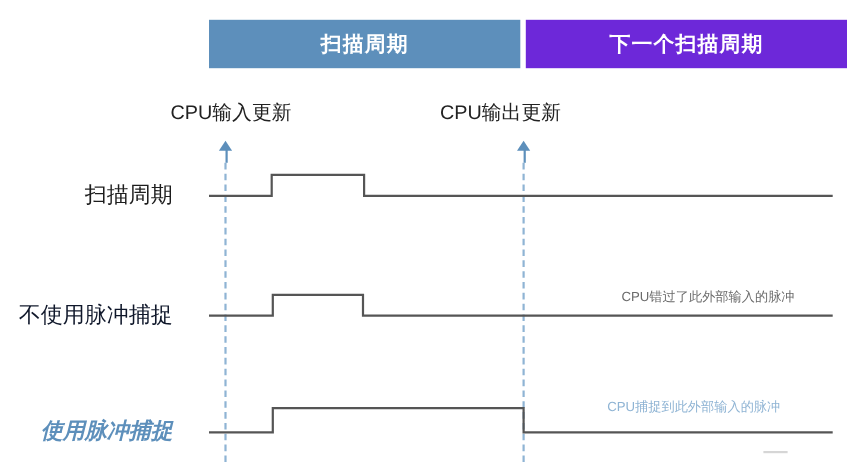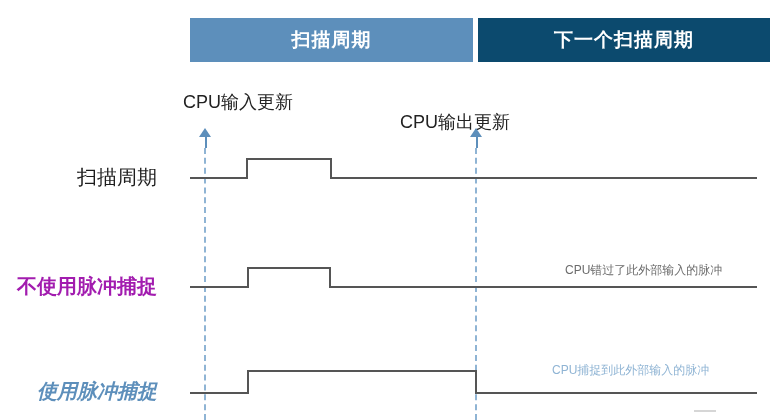--- a/index.html
+++ b/index.html
@@ -43,22 +43,22 @@
   }
 
   
   .cpu-caption {
     position: absolute;
     font-size: 18px;
     color: #222222;
     white-space: nowrap;
     top: 90px;
   }
-  #caption-cpu-input { left: 155px; margin-left: 28px; }
-  #caption-cpu-output { left: 400px; margin-top: 20px; }
+  #caption-cpu-input { left: 155px; }
+  #caption-cpu-output { left: 400px; }
 
   
   .marker-arrow {
     position: absolute;
     width: 13px;
     height: 20px;
     top: 128px;
   }
   #arrow-input  { left: 199px; }
   #arrow-output { left: 470px; }
@@ -149,39 +149,39 @@
     height: 2px;
     background: #d6d6d6;
   }
 </style>
 </head>
 <body>
 
 <div id="diagram">
 
   <div class="banner" id="banner-scan-cycle" style="background: rgb(93, 143, 187);">扫描周期</div>
-  <div class="banner" id="banner-next-scan-cycle" style="background: #0c4a6e;">下一个扫描周期</div>
+  <div class="banner" id="banner-next-scan-cycle" style="background: #6d28d9;">下一个扫描周期</div>
 
   <div class="cpu-caption" id="caption-cpu-input">CPU输入更新</div>
   <div class="cpu-caption" id="caption-cpu-output">CPU输出更新</div>
 
   <div class="marker-arrow" id="arrow-input">
     <div class="head"></div>
     <div class="shaft"></div>
   </div>
   <div class="marker-arrow" id="arrow-output">
     <div class="head"></div>
     <div class="shaft"></div>
   </div>
 
   <div class="guide-line" id="guide-input"></div>
   <div class="guide-line" id="guide-output"></div>
 
   <div class="row-label" id="label-row-1" style="color: rgb(29, 29, 29);">扫描周期</div>
-  <div class="row-label" id="label-row-2" style="color: #a21caf; font-weight: bold;">不使用脉冲捕捉</div>
+  <div class="row-label" id="label-row-2" style="color: #0f172a;">不使用脉冲捕捉</div>
   <div class="row-label" id="label-row-3" style="color: rgb(93, 143, 187);">使用脉冲捕捉</div>
 
   <svg id="waveforms" width="783" height="420">
     <path class="wave-path-dark" id="wave-row-1" d="M190 178 L247 178 L247 159 L331 159 L331 178 L757 178"></path>
     <path class="wave-path-dark" id="wave-row-2" d="M190 287 L248 287 L248 268 L330 268 L330 287 L757 287"></path>
     <path class="wave-path-dark" id="wave-row-3" d="M190 393 L248 393 L248 371 L476 371 L476 393 L757 393"></path>
   </svg>
 
   <div class="annotation" id="annotation-missed" style="color: rgb(107, 107, 107);">CPU错过了此外部输入的脉冲</div>
   <div class="annotation" id="annotation-captured" style="color: rgb(143, 180, 212);">CPU捕捉到此外部输入的脉冲</div>

